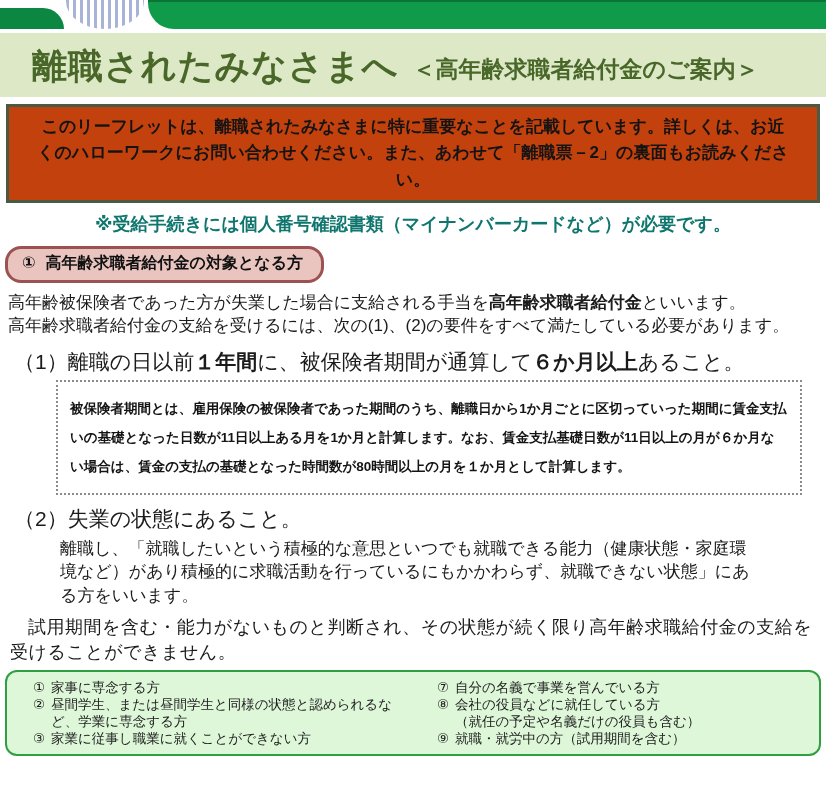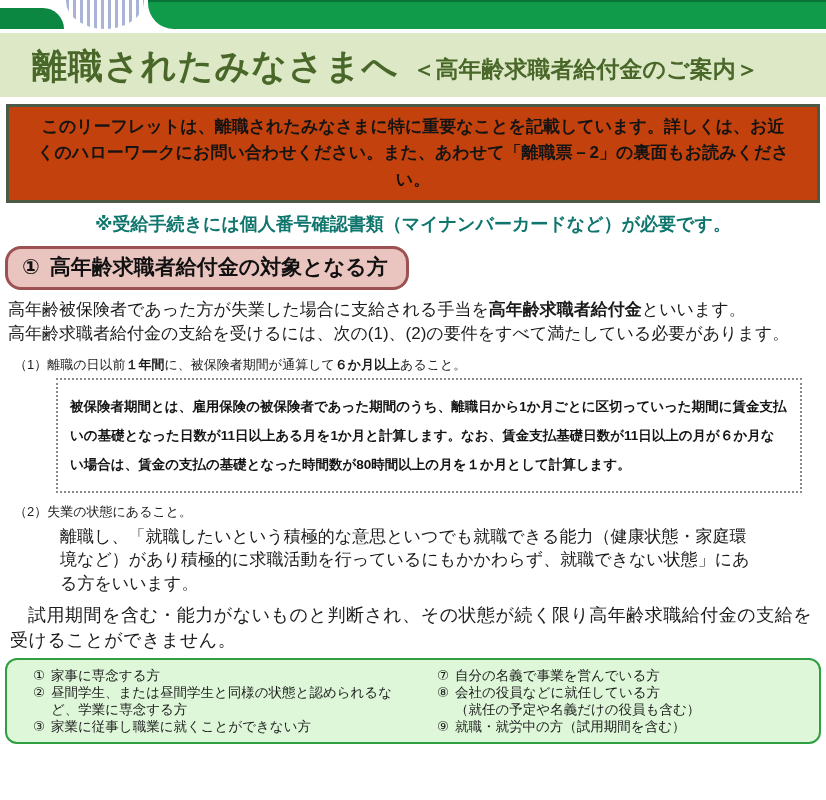--- a/index.html
+++ b/index.html
@@ -27,28 +27,28 @@
   .notice-box { margin:7px 6px 0 6px; border:3px solid #4b5a45; background:#c2410c;
                 padding:7px 26px; font-size:17px; font-weight:bold; line-height:1.55;
                 text-align:center; color:#141414; }
 
   
   .alert { margin:9px 0 4px 0; text-align:center; font-size:18px; font-weight:bold; color:#0f766e; }
 
   
   .sec-header { display:inline-block; background:#eac5c0; border:3px solid #9c5252;
                 border-radius:16px; margin:6px 0 4px 5px; padding:4px 18px 6px 14px;
-                font-size:21px; font-weight:bold; color:#111; }
+                font-size:16px; font-weight:bold; color:#111; }
   .sec-badge { margin-right:10px; }
 
   
   .intro { margin:4px 0 0 8px; font-size:17px; line-height:1.38; }
-  .b { font-weight:bold;font-family:Liberation Mono, monospace; }
+  .b { font-weight:bold; }
 
-  .req-line { margin:10px 0 4px 14px; font-size:13px; }
+  .req-line { margin:10px 0 4px 14px; font-size:21px; }
   .dotted-box { margin:4px 24px 8px 56px; border:2px dotted #8a8a8a; background:#ffffff;
                 padding:12px 12px; font-size:13.5px; font-weight:bold; line-height:2.15; color:#141414; }
   .req2-body { margin:2px 64px 6px 60px; font-size:17px; line-height:1.38; }
 
   .para2 { margin:8px 8px 6px 10px; font-size:18px; line-height:1.35; text-indent:1em; letter-spacing:0.5px; }
 
   
   .green-box { margin:6px 5px 0 5px; border:2px solid #2f9f41; border-radius:12px;
                background:#def7d9; padding:7px 8px 7px 6px; display:flex; gap:10px; }
   .gb-col { width:50%; }

